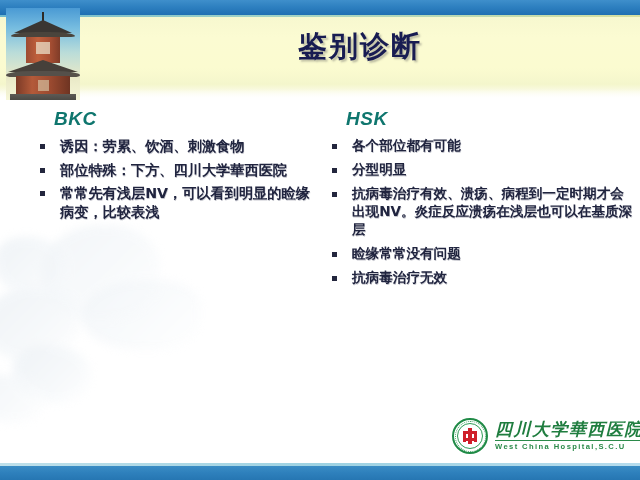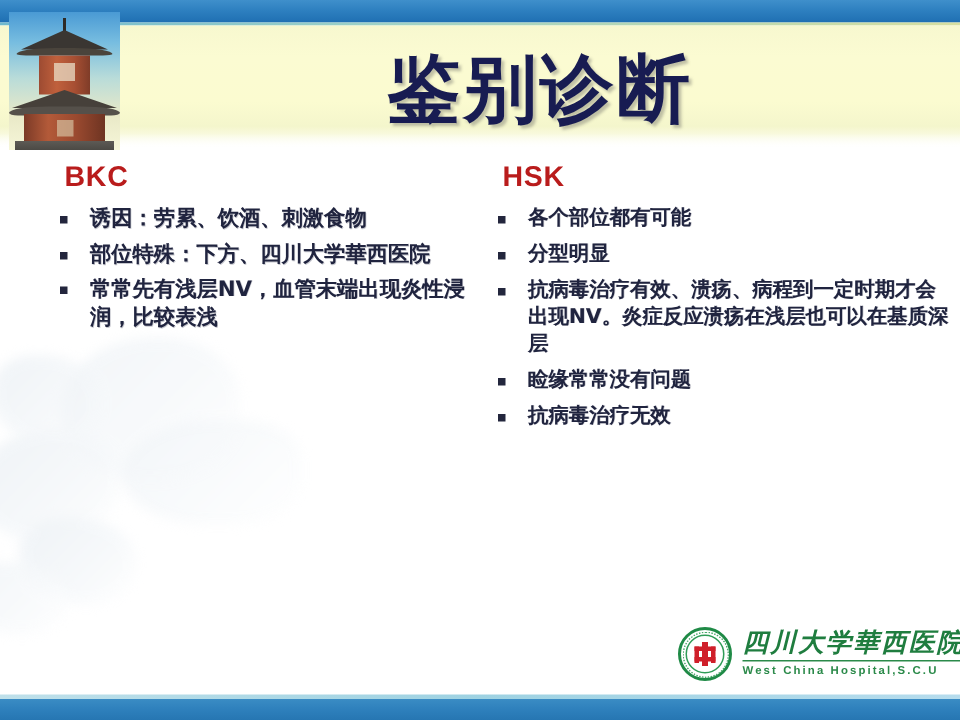--- a/index.html
+++ b/index.html
@@ -139,21 +139,21 @@
     background: linear-gradient(to bottom, #5d5a55, #46443f);
   }
 
   
   .slide-title {
     position: absolute;
     left: 90px; top: 27px;
     width: 540px;
     text-align: center;
     font-family: "DejaVu Sans", "Liberation Sans", sans-serif;
-    font-size: 49px;
+    font-size: 29px;
     font-weight: bold;
     color: #181c52;
     letter-spacing: 2px;
     text-shadow: 2px 2px 2px rgba(120,120,110,.45);
     white-space: nowrap;
   }
 
   
   .watermark {
     position: absolute;
@@ -186,23 +186,24 @@
   .column {
     box-sizing: border-box;
   }
   .col-left  { width: 320px; padding-left: 36px; padding-right: 6px; }
   .col-right { width: 320px; padding-left: 8px;  padding-right: 6px; }
 
   .col-heading {
     font-family: "Liberation Sans", "DejaVu Sans", sans-serif;
     font-size: 19px;
     font-weight: bold;
-    color: #b91c1c;
-    margin: 0 0 7px 7px;
+    color: #0f766e;
+    margin: 0 0 7px 18px;
     letter-spacing: .5px;
+    font-style: italic;
   }
 
   ul.bullets {
     list-style: none;
     margin: 0;
     padding: 0;
   }
   ul.bullets li {
     position: relative;
     padding-left: 24px;
@@ -365,21 +366,21 @@
     <div class="wm-b wm6"></div>
   </div>
 
   <div class="columns">
 
     <div class="column col-left">
       <div class="col-heading">BKC</div>
       <ul class="bullets">
         <li>诱因：劳累、饮酒、刺激食物</li>
         <li>部位特殊：下方、四川大学華西医院</li>
-        <li>常常先有浅层NV，血管末端出现炎性浸润，比较表浅</li>
+        <li>常常先有浅层NV，可以看到明显的睑缘病变，比较表浅</li>
       </ul>
     </div>
 
     <div class="column col-right">
       <div class="col-heading">HSK</div>
       <ul class="bullets">
         <li>各个部位都有可能</li>
         <li>分型明显</li>
         <li>抗病毒治疗有效、溃疡、病程到一定时期才会出现NV。炎症反应溃疡在浅层也可以在基质深层</li>
         <li>睑缘常常没有问题</li>

